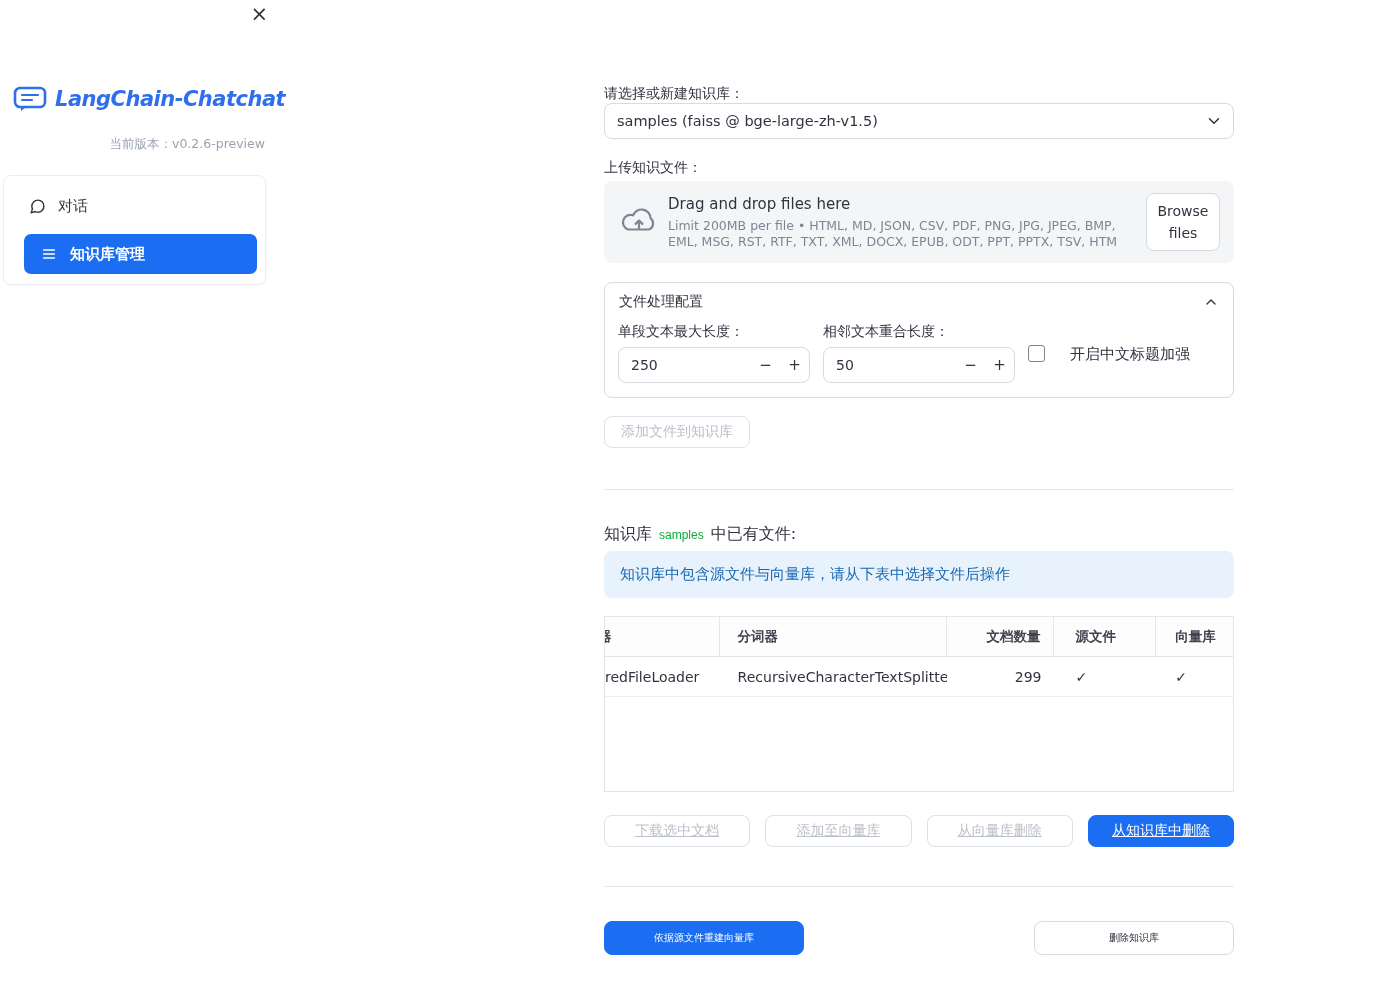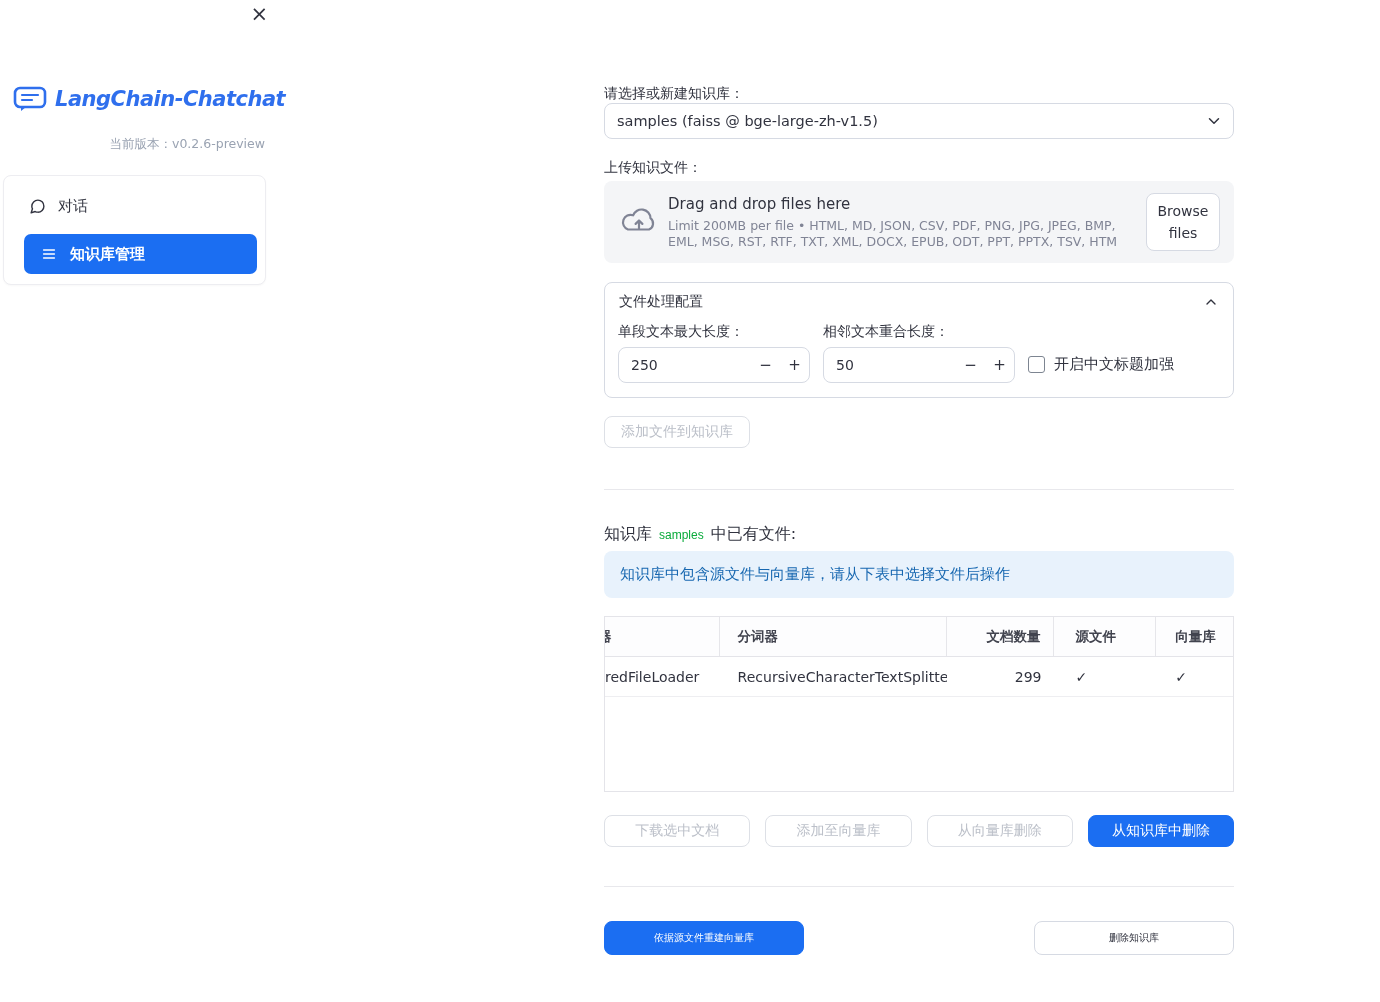--- a/index.html
+++ b/index.html
@@ -41,21 +41,21 @@
 
   .expander { margin-top:19px; border:1px solid #d6dae3; border-radius:8px; }
   .expander-header { height:38px; display:flex; align-items:center; justify-content:space-between;
                      padding:0 14px; font-size:14px; cursor:pointer; }
   .expander-body { padding:0 13px 14px 13px; display:flex; gap:13px; }
   .num-col { width:192px; }
   .num-label { font-size:14px; line-height:20px; }
   .num-input { margin-top:6px; height:36px; border:1px solid #d6dae3; border-radius:8px; display:flex; align-items:center; background:#fff; }
   .num-input .val { flex:1; padding-left:12px; font-size:14px; }
   .step-btn { width:29px; height:100%; border:none; background:transparent; font-size:15px; color:#31333f; cursor:pointer; font-family:inherit; }
-  .check-col { flex:1; display:flex; align-items:center; gap:9px; margin-top:24px; }
+  .check-col { flex:1; display:flex; gap:25px; margin-top:24px; }
   .checkbox { width:17px; height:17px; border:1.5px solid #7d8591; border-radius:3px; background:#fff; cursor:pointer; flex:0 0 auto; }
   .check-label { font-size:15px; }
 
   .btn { height:32px; border-radius:8px; font-size:14px; font-family:inherit; cursor:pointer; padding:0 16px; }
   .btn-disabled { background:#fff; border:1px solid #dde0e6; color:#bcc0c9; cursor:default; }
   .btn-primary { background:#1b6ef2; border:1px solid #1b6ef2; color:#fff; }
   .btn-secondary { background:#fff; border:1px solid #d6dae3; color:#31333f; }
   .add-btn { margin-top:18px; }
 
   .divider { border:none; border-top:1px solid #e8e8ec; height:0; }
@@ -73,21 +73,21 @@
   .grid-datarow { border-bottom:1px solid #eeeef1; }
   .gc { display:flex; align-items:center; overflow:hidden; white-space:nowrap; font-size:13.5px; }
   .grid-header .gc { font-weight:600; color:#41434e; border-right:1px solid #e6e6ea; }
   .grid-header .gc:last-child { border-right:none; }
   .c1 { width:115px; } .c2 { width:228px; padding-left:18px; } .c3 { width:107px; justify-content:flex-end; padding-right:12px; }
   .c4 { width:103px; padding-left:22px; } .c5 { width:77px; padding-left:19px; }
   .c1-clip { margin-left:-7px; }
   .grid-datarow .gc { font-size:14px; color:#31333f; }
 
   .actions-row { margin-top:23px; display:flex; gap:15px; }
-  .actions-row .btn { flex:1; padding:0; }
+  .actions-row .btn { flex:1; padding:0;text-decoration:underline; }
 
   .bottom-row { margin-top:34px; display:flex; justify-content:space-between; }
   .bottom-row .btn { width:200px; height:34px; font-size:10px; }
 </style>
 </head>
 <body>
 
 <div class="sidebar">
   <span class="close-x">×</span>
 

